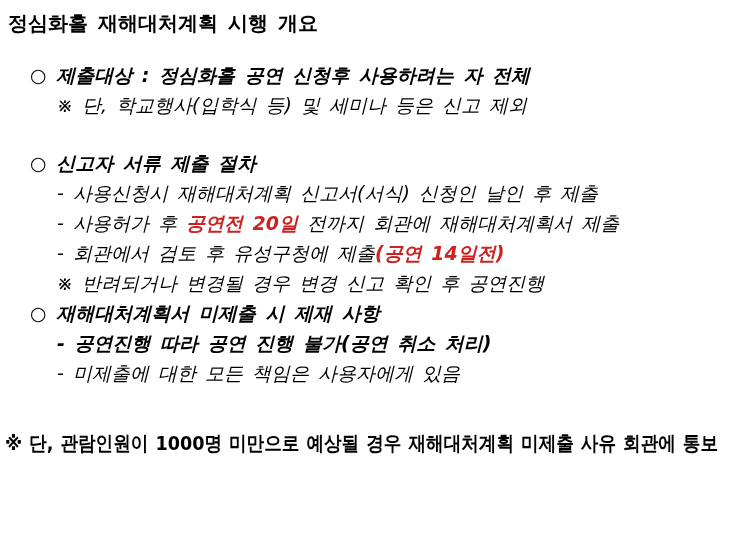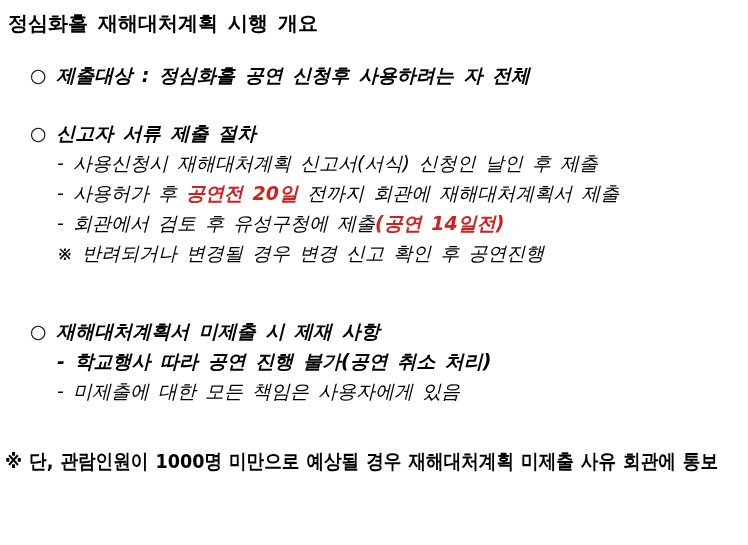--- a/index.html
+++ b/index.html
@@ -23,21 +23,21 @@
     letter-spacing: 0px;
   }
   .title {
     font-size: 20px;
     font-weight: bold;
     margin: 0 0 22px 0;
     white-space: nowrap;
   }
   section { margin: 0; font-style: italic; }
   .sec-1 { margin-bottom: 28px; }
-  .sec-2 { margin-bottom: 48px; }
+  .sec-2 { }
   .sec-3 { margin-bottom: 40px; }
   .sec-header {
     font-weight: bold;
     padding-left: 22px;
     white-space: nowrap;
   }
   .item {
     padding-left: 49px;
     white-space: nowrap;
   }
@@ -56,31 +56,32 @@
 </style>
 </head>
 <body>
 
 <div class="doc">
 
   <h1 class="title">정심화홀 재해대처계획 시행 개요</h1>
 
   <section class="sec-1">
     <div class="sec-header">○ 제출대상 : 정심화홀 공연 신청후 사용하려는 자 전체</div>
+    <div class="item"><span>※ 단, 학교행사(입학식 등) 및 세미나 등은 신고 제외</span></div>
   </section>
 
   <section class="sec-2">
     <div class="sec-header">○ 신고자 서류 제출 절차</div>
     <div class="item"><span>- 사용신청시 재해대처계획 신고서(서식) 신청인 날인 후 제출</span></div>
     <div class="item"><span>- 사용허가 후 </span><span class="red">공연전 20일</span><span> 전까지 회관에 재해대처계획서 제출</span></div>
     <div class="item"><span>- 회관에서 검토 후 유성구청에 제출</span><span class="red">(공연 14일전)</span></div>
     <div class="item"><span>※ 반려되거나 변경될 경우 변경 신고 확인 후 공연진행</span></div>
   </section>
 
   <section class="sec-3">
     <div class="sec-header">○ 재해대처계획서 미제출 시 제재 사항</div>
-    <div class="item bold"><span>- 학교행사 따라 공연 진행 불가(공연 취소 처리)</span></div>
+    <div class="item bold"><span>- 공연진행 따라 공연 진행 불가(공연 취소 처리)</span></div>
     <div class="item"><span>- 미제출에 대한 모든 책임은 사용자에게 있음</span></div>
   </section>
 
   <div class="footnote">※ 단, 관람인원이 1000명 미만으로 예상될 경우 재해대처계획 미제출 사유 회관에 통보</div>
 
 </div>
 
 </body></html>

